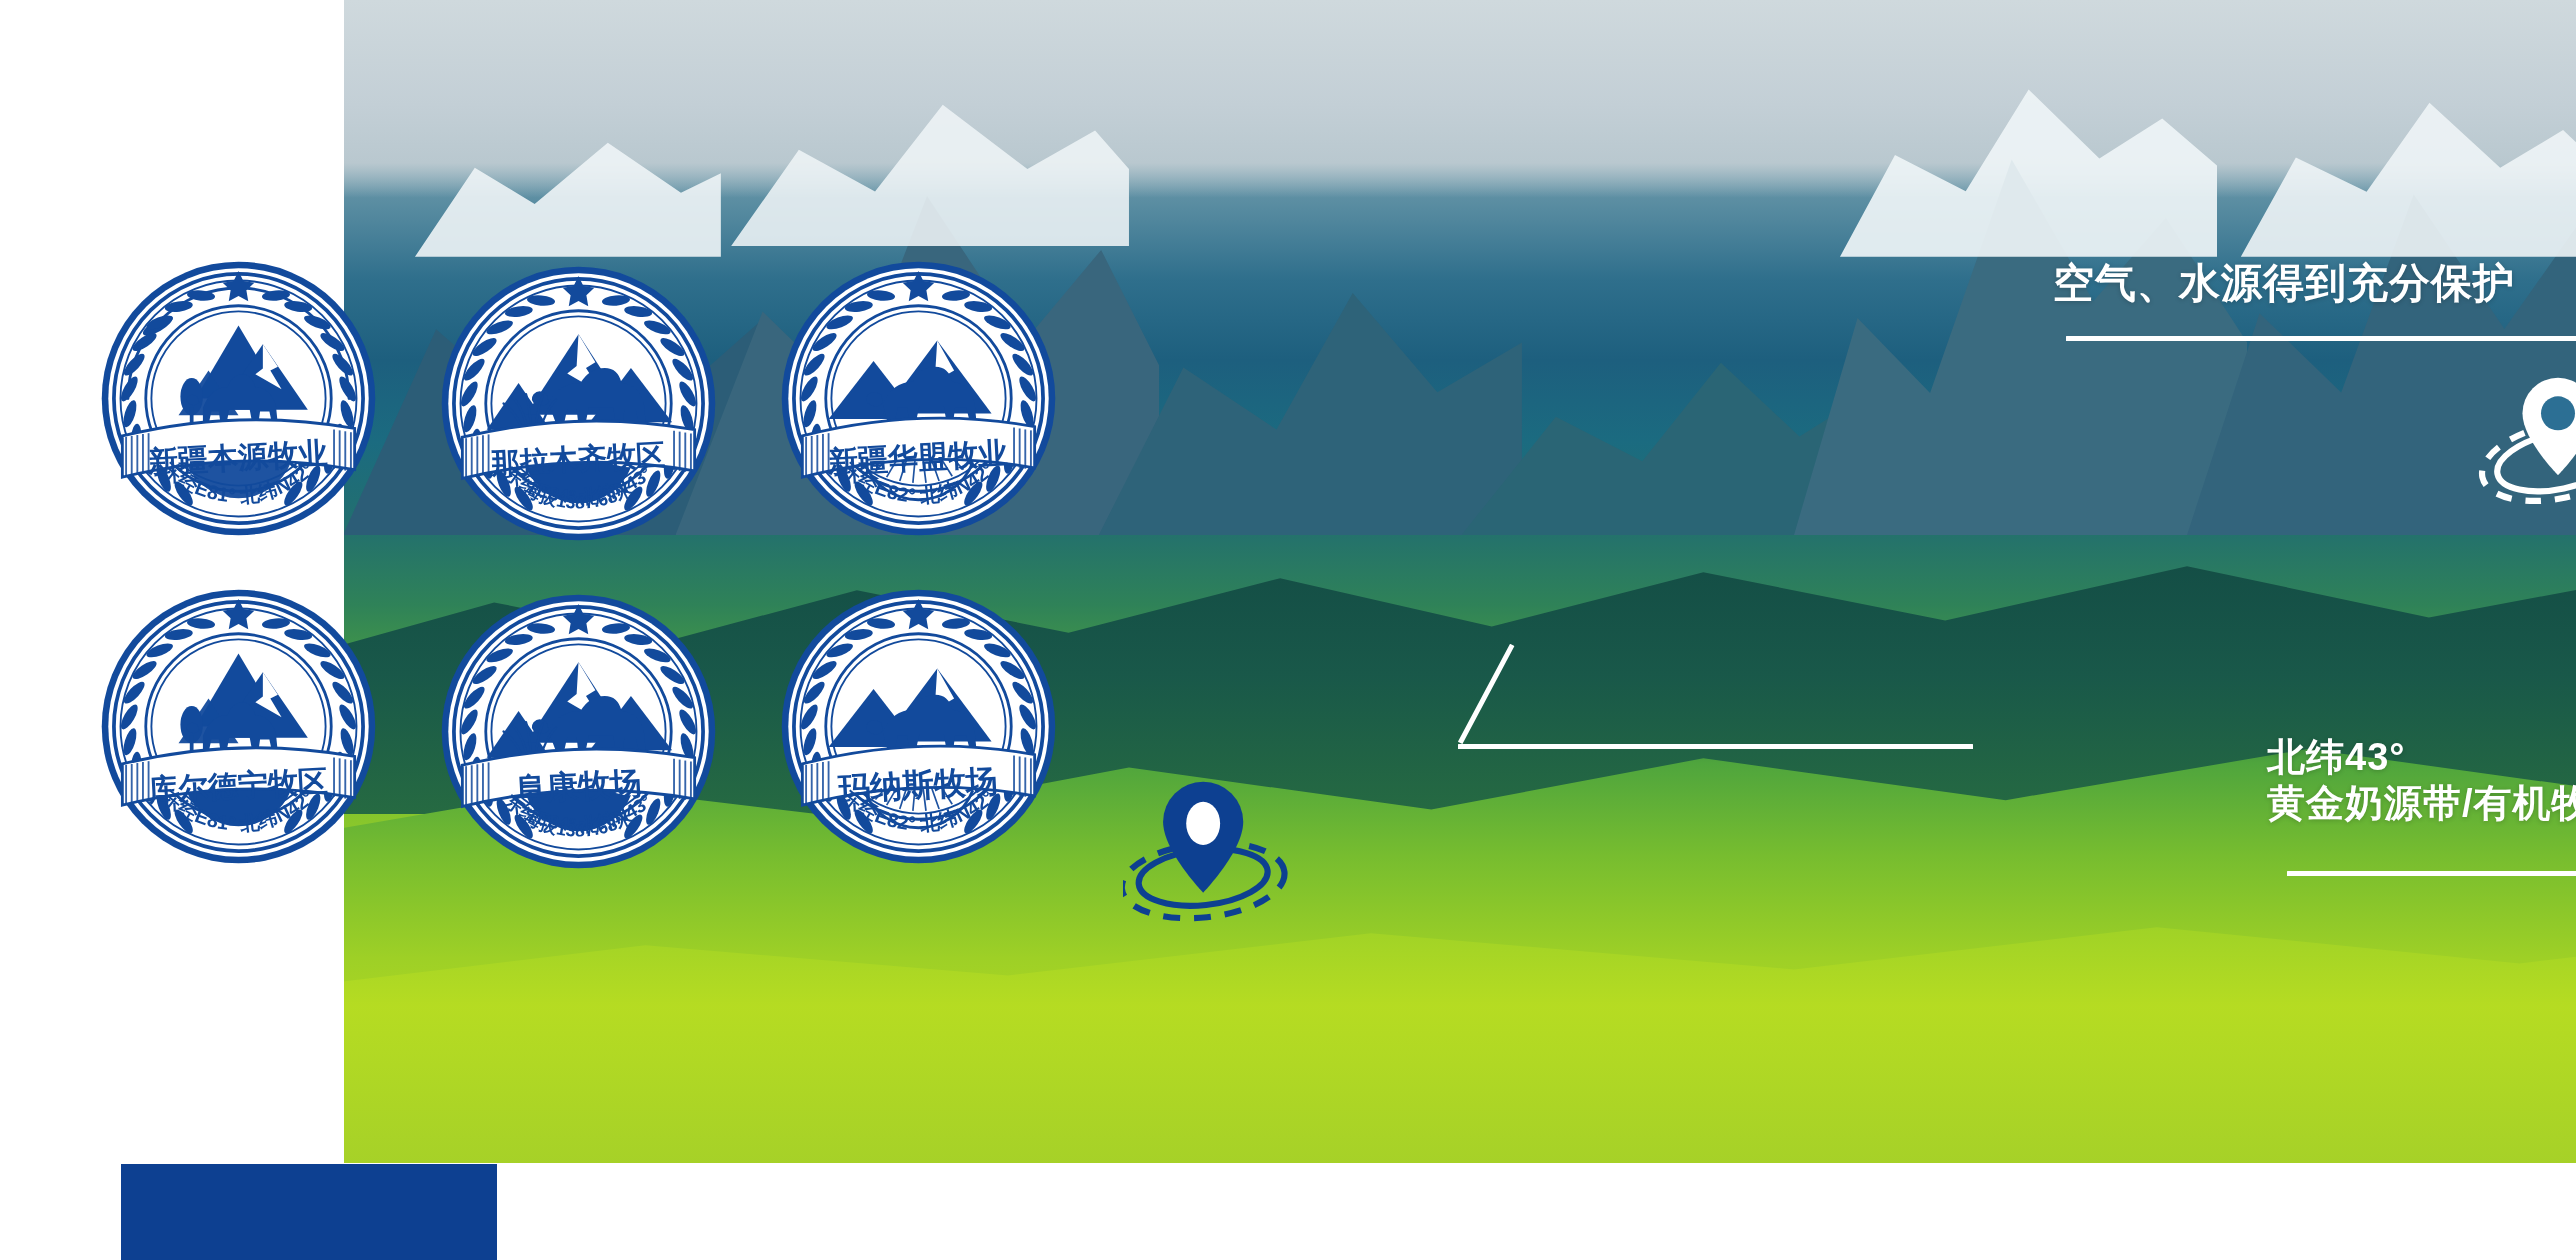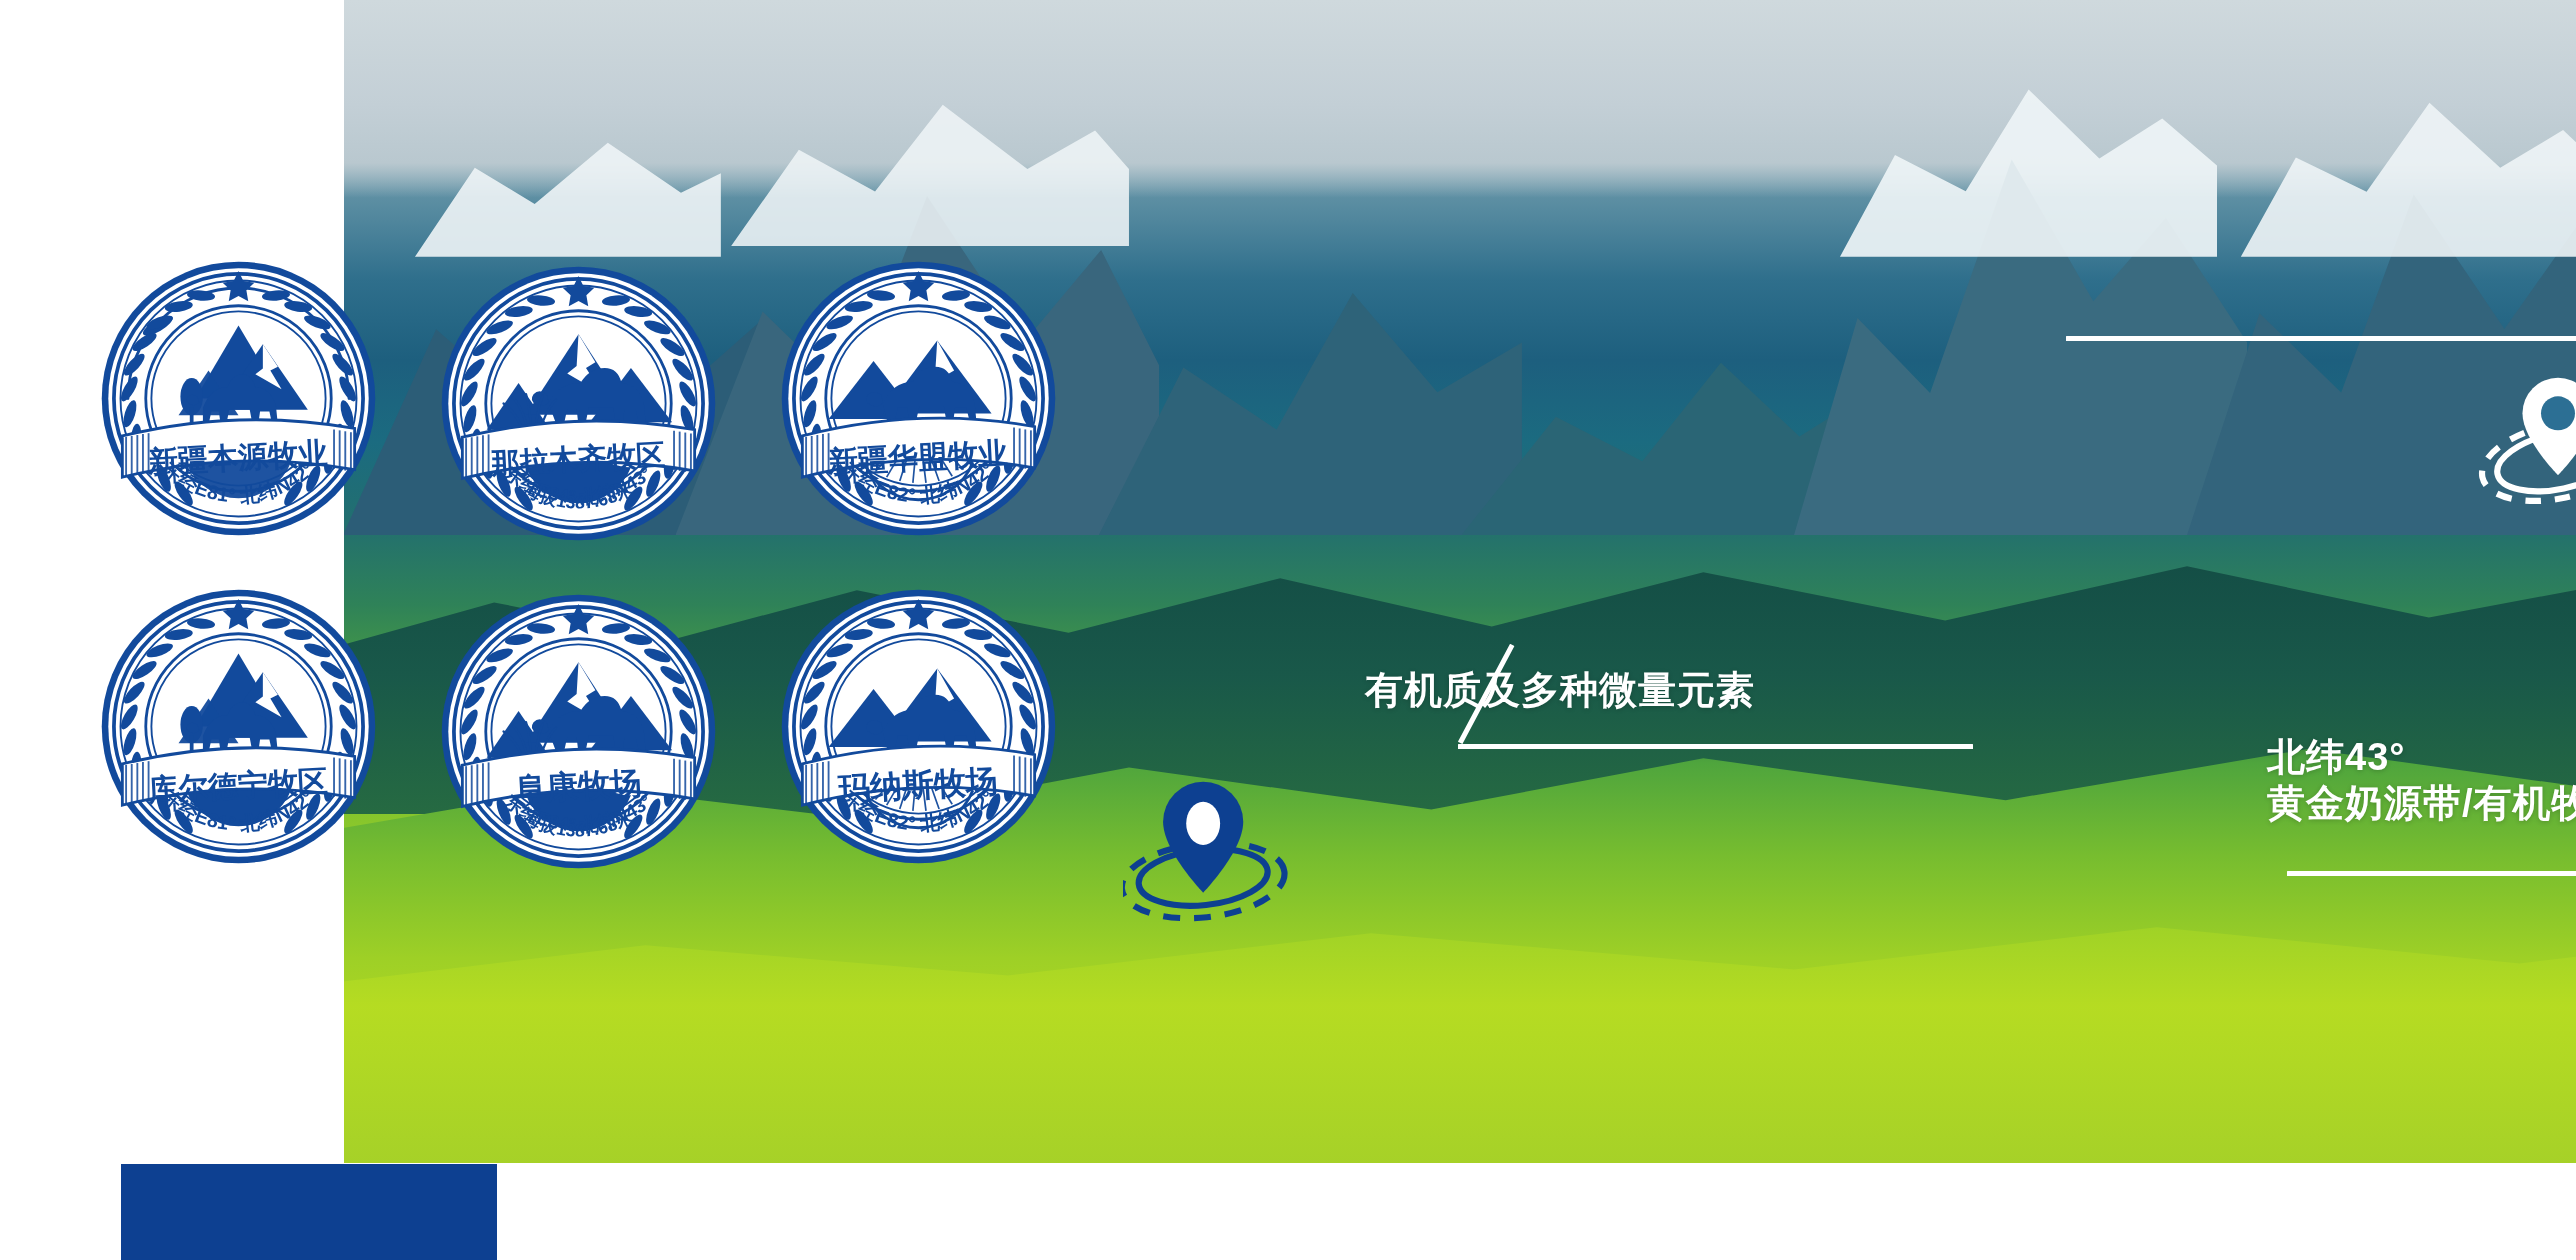--- a/index.html
+++ b/index.html
@@ -933,36 +933,36 @@
         <defs>
             <path id="arcb5" d="M38 180 A118 118 0 0 0 262 180"></path>
           </defs>
         <text font-size="21" font-weight="700" font-family="'Liberation Sans',sans-serif" fill="#124a9c">
           <textPath href="#arcb5" startOffset="50%" text-anchor="middle">东经E82° 北纬N42°</textPath>
         </text>
       </svg>
     </div>
   </div>
 
+  <div class="callout callout1 c-white">
+    <div class="ctext">空气、水源得到充分保护</div>
+  </div>
   <div class="c-line l1-h"></div>
 
   <div class="pin pin-white">
     <svg width="170" height="170" viewBox="0 0 110 110" xmlns="http://www.w3.org/2000/svg">
       <g fill="none" stroke="#ffffff" stroke-width="4">
         <ellipse cx="55" cy="72" rx="40" ry="18" transform="rotate(-12 55 72)"></ellipse>
         <ellipse cx="55" cy="72" rx="50" ry="24" transform="rotate(-12 55 72)" stroke-dasharray="10 9"></ellipse>
       </g>
       <path d="M55 18 a23 23 0 0 1 23 23 c0 17 -23 40 -23 40 s-23 -23 -23 -40 a23 23 0 0 1 23 -23z" fill="#ffffff"></path>
       <circle cx="55" cy="41" r="11" fill="#2c6f94"></circle>
     </svg>
   </div>
 
-  <div class="callout callout2">
-    <div class="ctext">有机质及多种微量元素</div>
-  </div>
   <div class="c-line l2-h"></div>
   <div class="c-diag l2-d"></div>
 
   <div class="pin pin-blue-mid">
     <svg width="185" height="170" viewBox="0 0 120 110" xmlns="http://www.w3.org/2000/svg">
       <g fill="none" stroke="#0d4091" stroke-width="4">
         <ellipse cx="52" cy="76" rx="42" ry="18" transform="rotate(-6 52 76)"></ellipse>
         <ellipse cx="52" cy="78" rx="53" ry="24" transform="rotate(-6 52 78)" stroke-dasharray="11 9"></ellipse>
       </g>
       <path d="M52 14 a26 26 0 0 1 26 26 c0 19 -26 46 -26 46 s-26 -27 -26 -46 a26 26 0 0 1 26 -26z" fill="#0d4091"></path>

